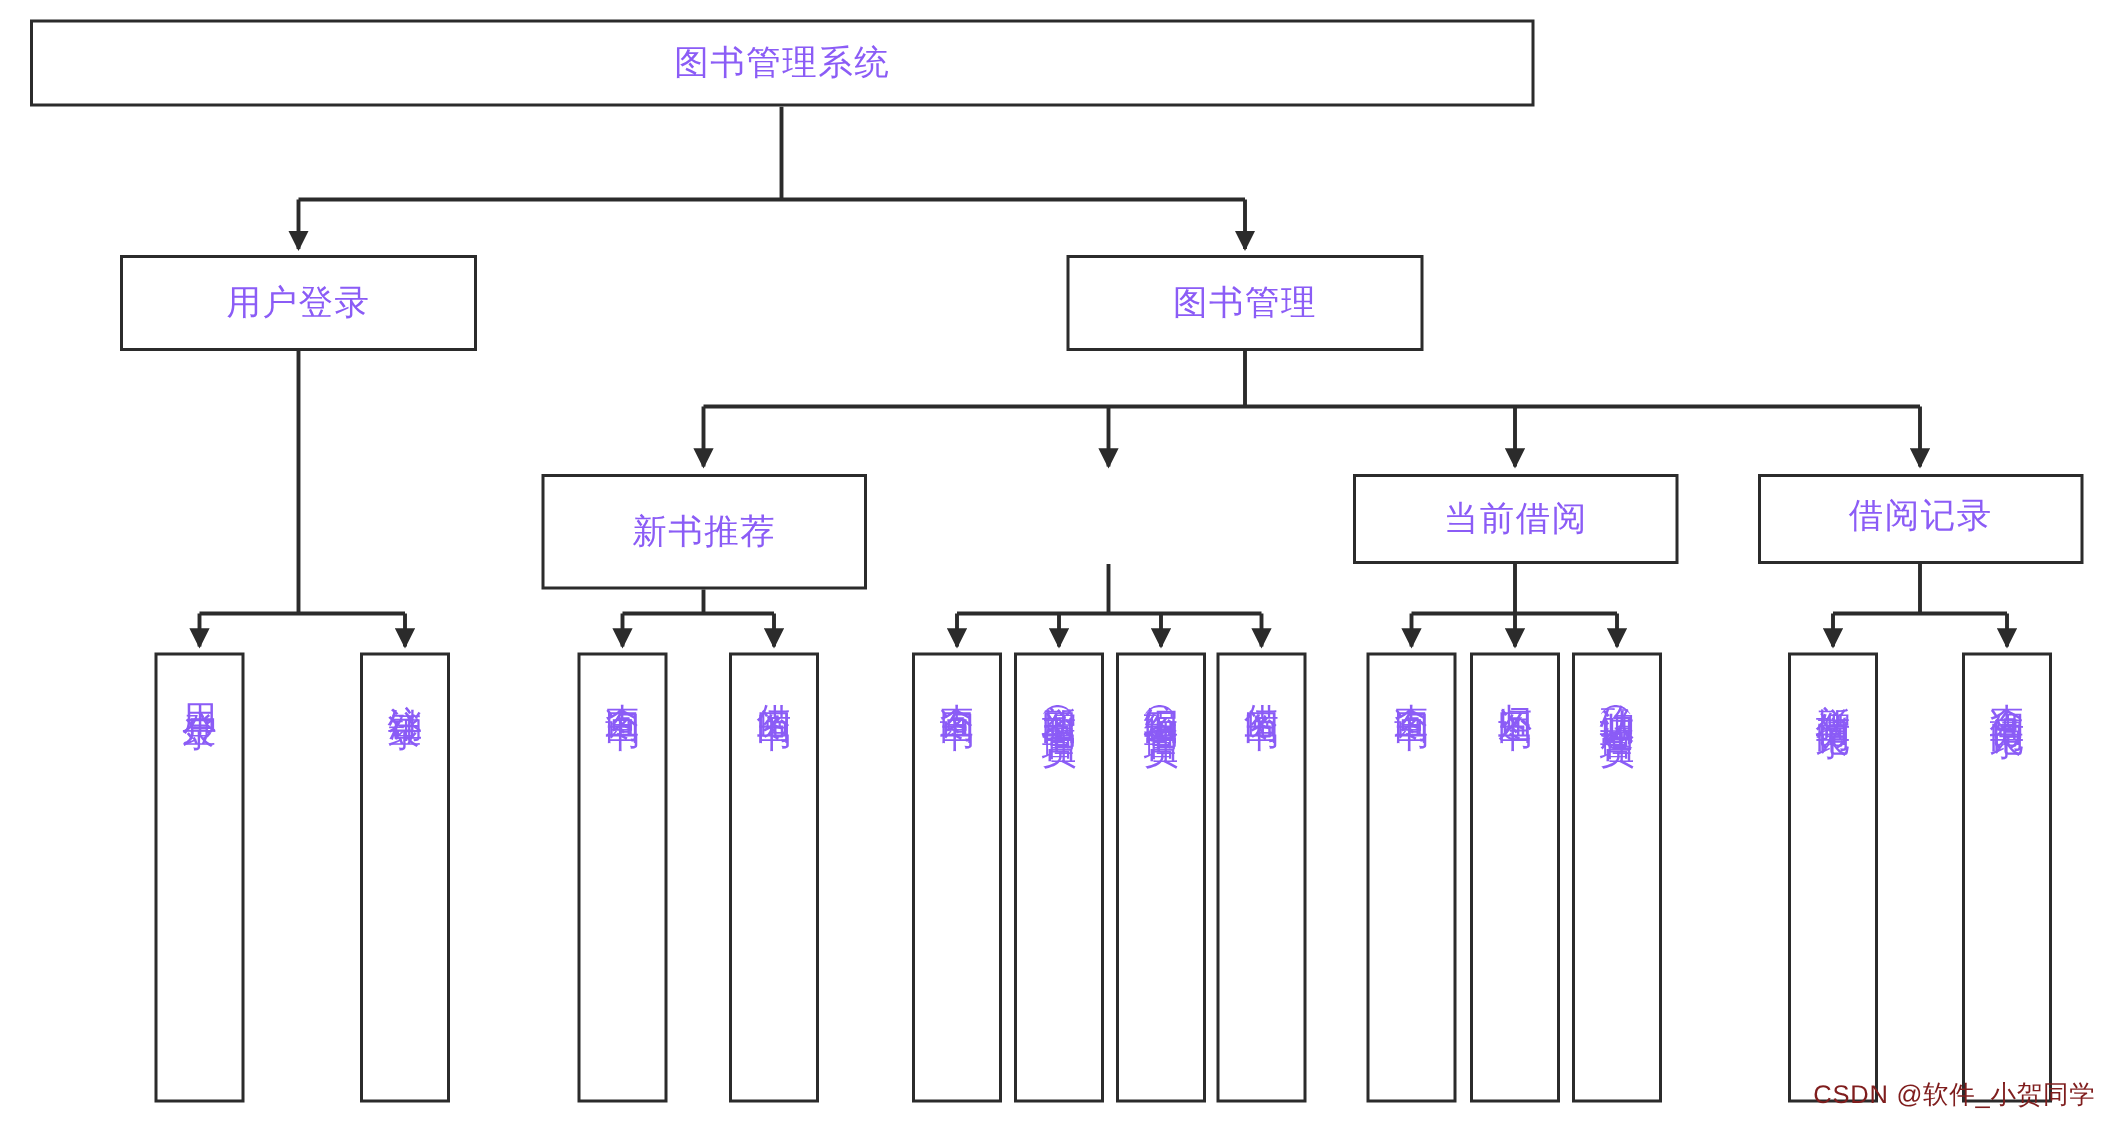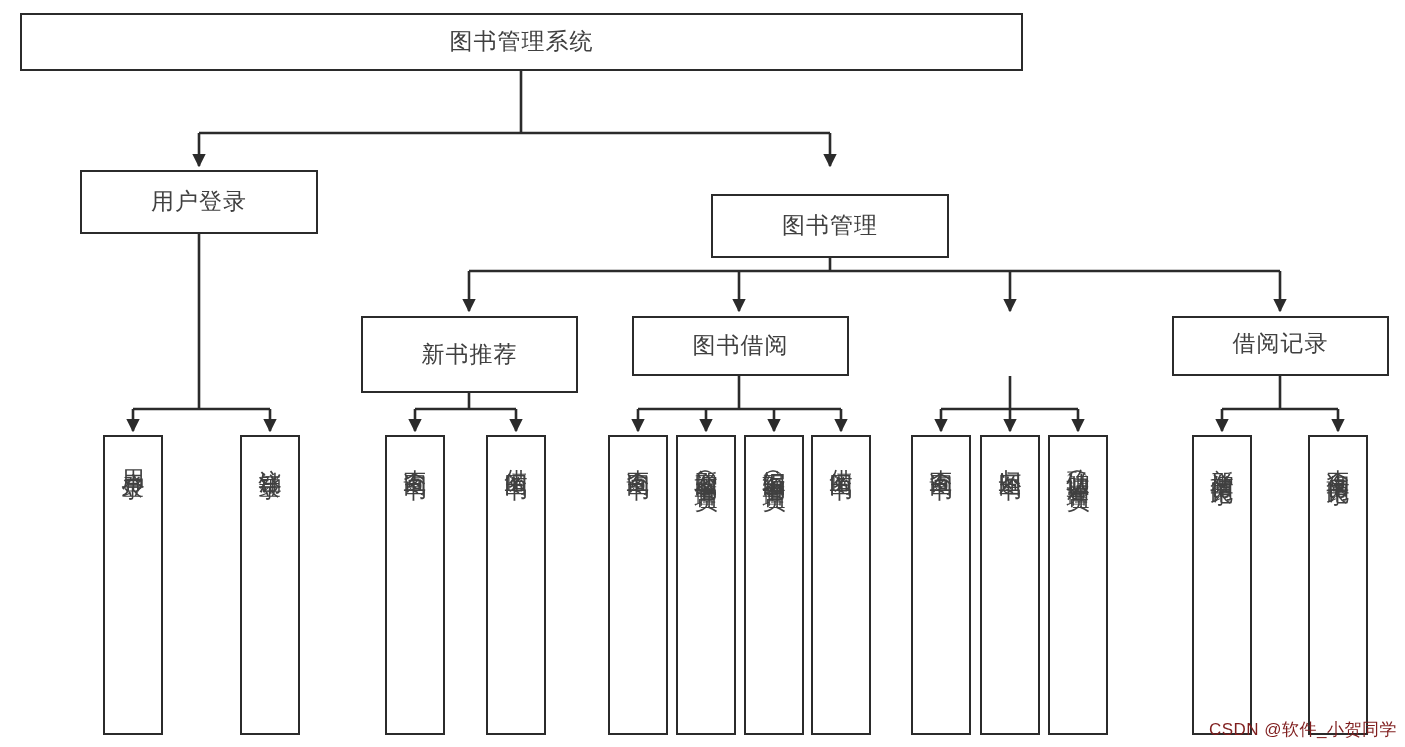--- a/index.html
+++ b/index.html
@@ -27,21 +27,21 @@
     pointer-events: none;
   }
   .node {
     position: absolute;
     box-sizing: border-box;
     background: #ffffff;
     border: 2.5px solid #2b2b2b;
     display: flex;
     align-items: center;
     justify-content: center;
-    color: #404040;
+    color: #8b5cf6;
   }
   .node-label {
     display: block;
     text-align: center;
     line-height: 1.18;
     white-space: nowrap;
   }
   
   .node.horiz .node-label {
     font-size: 23px;
@@ -131,29 +131,29 @@
     </g>
   </svg>
 
   <div class="node root horiz" style="left:20px; top:13px; width:1003px; height:58px;">
     <span class="node-label">图书管理系统</span>
   </div>
 
   <div class="node horiz" style="left:80px; top:170px; width:238px; height:64px;">
     <span class="node-label">用户登录</span>
   </div>
-  <div class="node horiz" style="left:711px; top:170px; width:238px; height:64px;margin-top:24px;">
+  <div class="node horiz" style="left:711px; top:170px; width:238px; height:64px;">
     <span class="node-label">图书管理</span>
   </div>
 
   <div class="node horiz" style="left:361px; top:316px; width:217px; height:77px;">
     <span class="node-label">新书推荐</span>
   </div>
-  <div class="node horiz" style="left:632px; top:316px; width:217px; height:60px;">
-    <span class="node-label">图书借阅</span>
+  <div class="node horiz" style="left:902px; top:316px; width:217px; height:60px;">
+    <span class="node-label">当前借阅</span>
   </div>
   <div class="node horiz" style="left:1172px; top:316px; width:217px; height:60px;font-family:Liberation Mono, monospace;">
     <span class="node-label">借阅记录</span>
   </div>
 
   <div class="node vert" style="left:103px; top:435px; width:60px; height:300px;">
     <span class="node-label">用户登录</span>
   </div>
   <div class="node vert" style="left:240px; top:435px; width:60px; height:300px;">
     <span class="node-label">注销登录</span>

